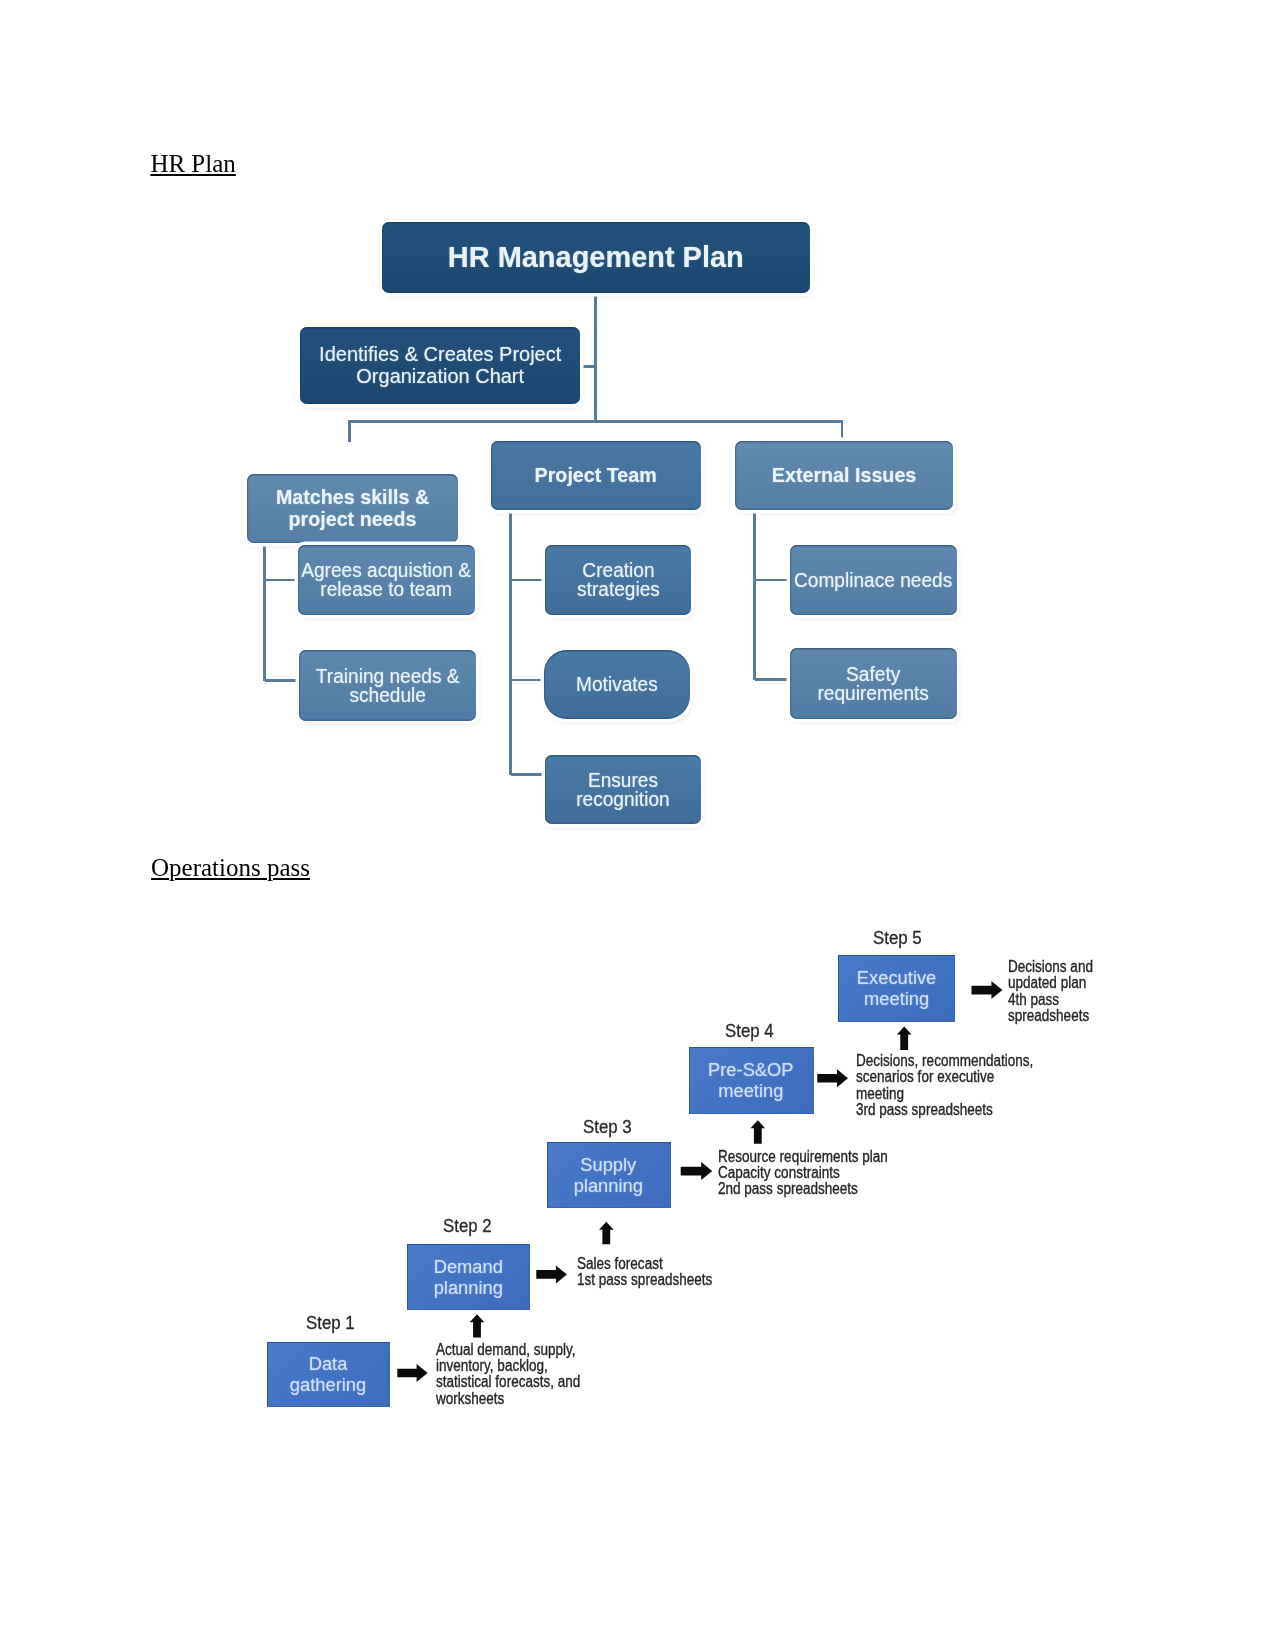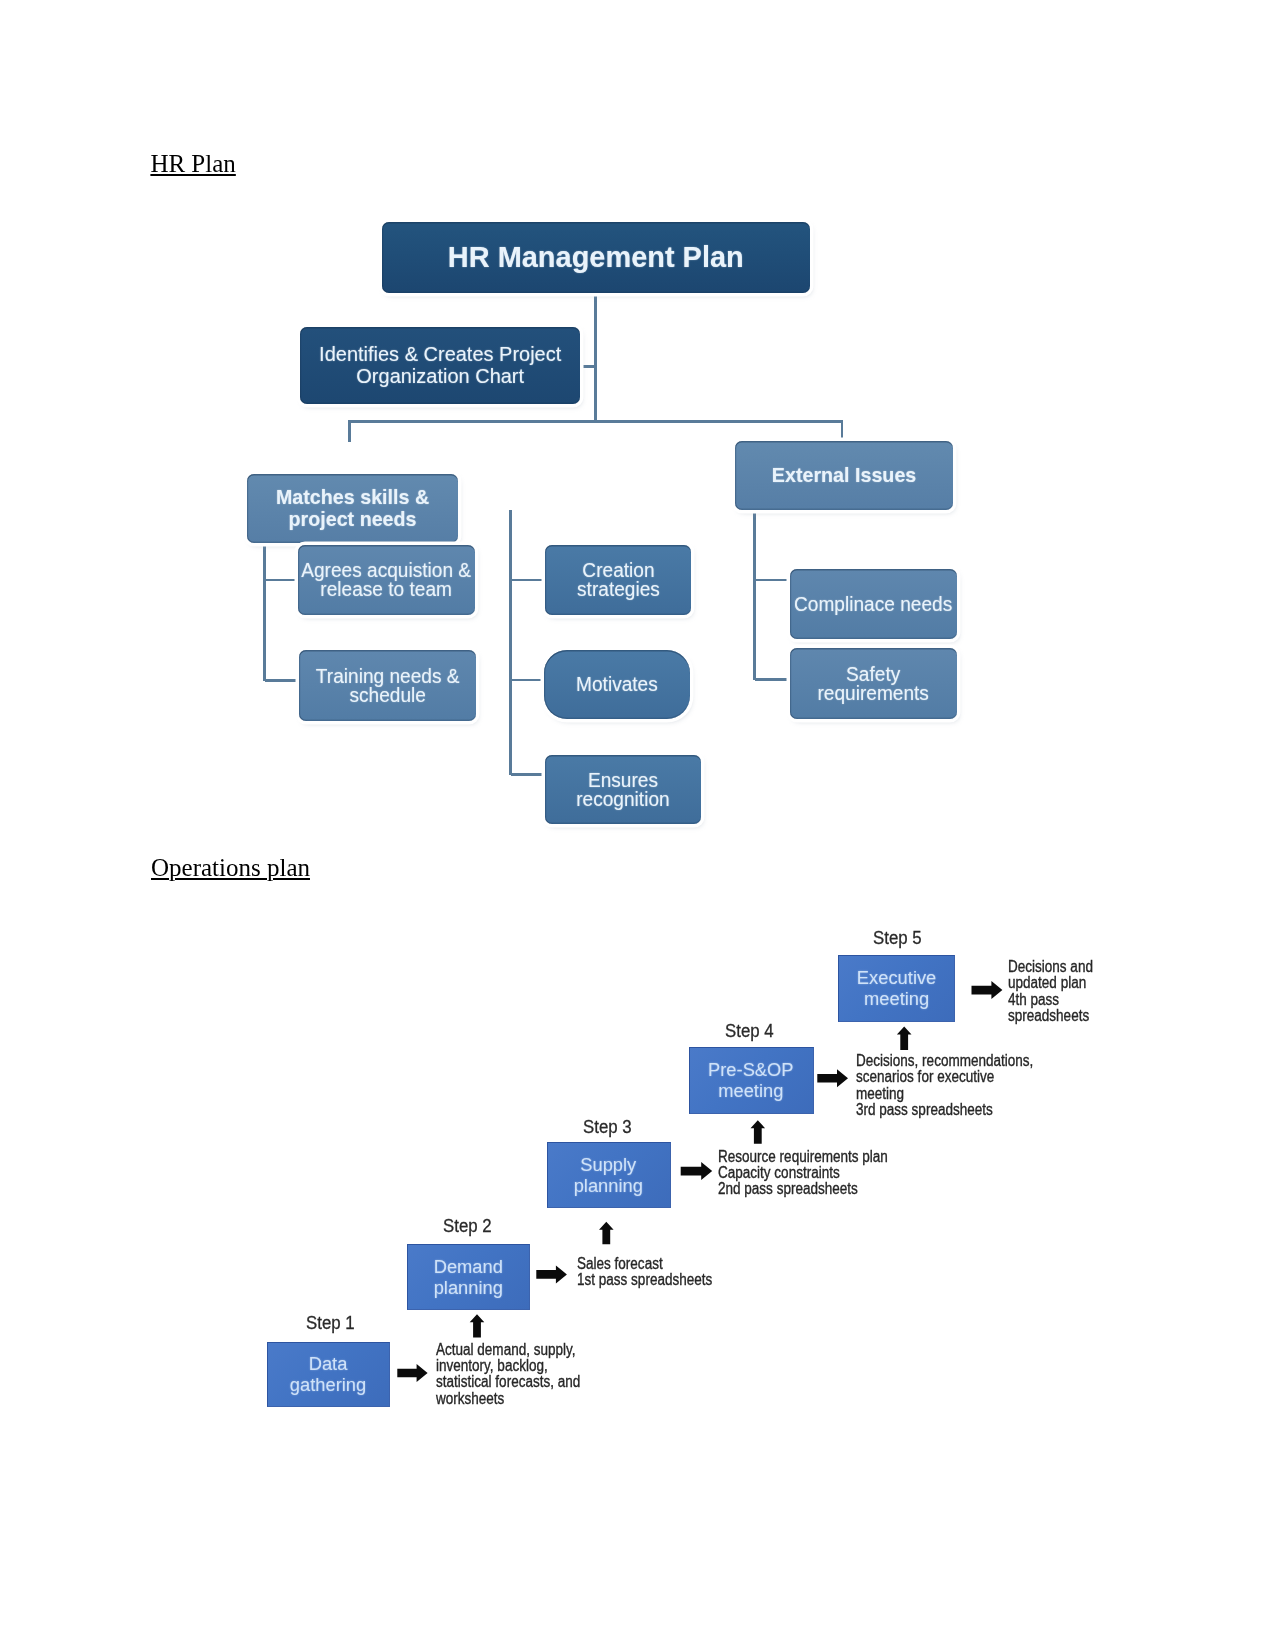--- a/index.html
+++ b/index.html
@@ -56,21 +56,21 @@
            font-size:16px;line-height:16.4px;color:#272727;white-space:nowrap;
            -webkit-text-stroke:0.35px #262626;
            transform:scaleX(0.845);transform-origin:0 0;}
   .ln{display:block;}
 </style>
 </head>
 <body>
 
 <div class="page">
   <div class="heading" style="left:150.4px;top:150.6px;"><u>HR Plan</u></div>
-  <div class="heading" style="left:151px;top:855.4px;"><u>Operations plan</u></div>
+  <div class="heading" style="left:151px;top:855.4px;"><u>Operations pass</u></div>
 
   <div id="hr-chart">
     <svg width="1275" height="860" viewBox="0 0 1275 860">
       <g stroke="#597b99" stroke-width="2.8" fill="none" shape-rendering="crispEdges">
         <path d="M595.5 292 L595.5 421.5"></path>
         <path d="M581 366.5 L595.5 366.5"></path>
         <path d="M349.8 421.5 L842 421.5"></path>
         <path d="M349.8 420 L349.8 441.5"></path>
         <path d="M842 420 L842 441.5"></path>
         <path d="M264.5 510 L264.5 680.5"></path>
@@ -104,20 +104,27 @@
       </div>
 
     <div class="hrbox hr-l1" style="left:246.8px;top:441px;width:211.2px;height:68.5px;margin-top:33px;">
         <div class="txt">
           <span>
             <span class="ln">Matches skills &amp;</span>
             <span class="ln">project needs</span>
           </span>
         </div>
       </div>
+    <div class="hrbox hr-l1 dark" style="left:491px;top:441px;width:210px;height:68.5px;">
+        <div class="txt">
+          <span>
+            <span class="ln">Project Team</span>
+          </span>
+        </div>
+      </div>
     <div class="hrbox hr-l1" style="left:735px;top:441px;width:218px;height:68.5px;">
         <div class="txt">
           <span>
             <span class="ln">External Issues</span>
           </span>
         </div>
       </div>
 
     <div class="hrbox hr-l2" style="left:298px;top:545px;width:177px;height:70px;">
         <div class="txt">
@@ -153,21 +160,21 @@
       </div>
     <div class="hrbox hr-l2 dark" style="left:545px;top:755px;width:156px;height:69px;">
         <div class="txt">
           <span>
             <span class="ln">Ensures</span>
             <span class="ln">recognition</span>
           </span>
         </div>
       </div>
 
-    <div class="hrbox hr-l2" style="left:790px;top:545px;width:167px;height:70px;margin-top:24px;">
+    <div class="hrbox hr-l2" style="left:790px;top:545px;width:167px;height:70px;">
         <div class="txt">
           <span>
             <span class="ln">Complinace needs</span>
           </span>
         </div>
       </div>
     <div class="hrbox hr-l2" style="left:790px;top:648px;width:167px;height:71px;">
         <div class="txt">
           <span>
             <span class="ln">Safety</span>

